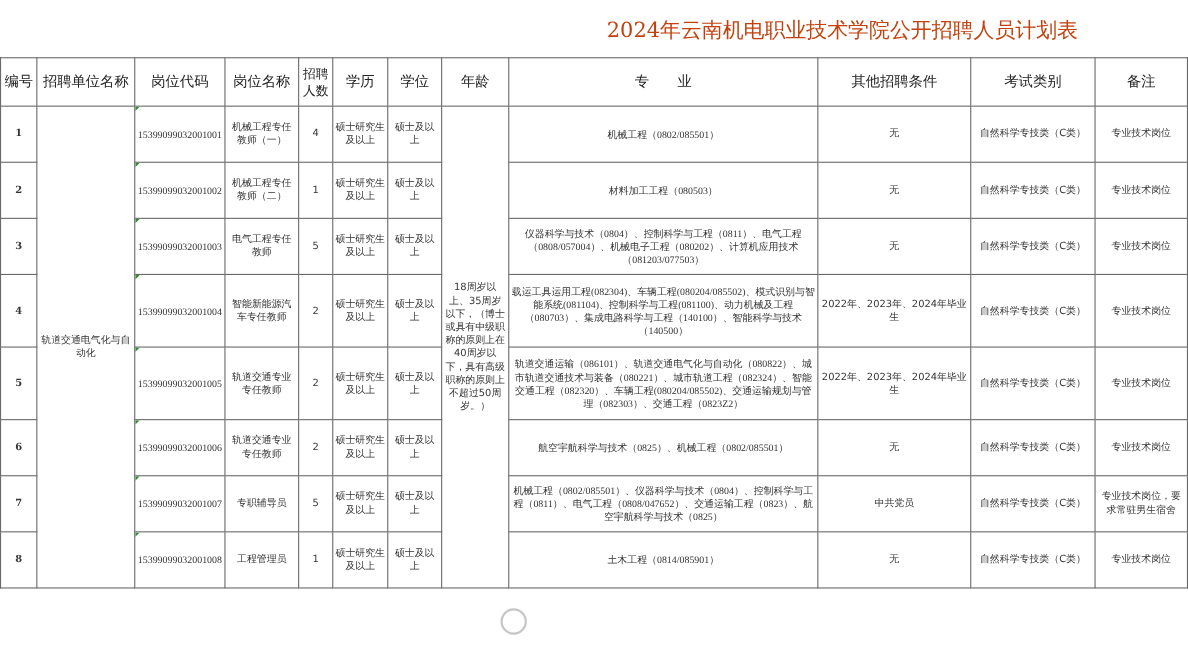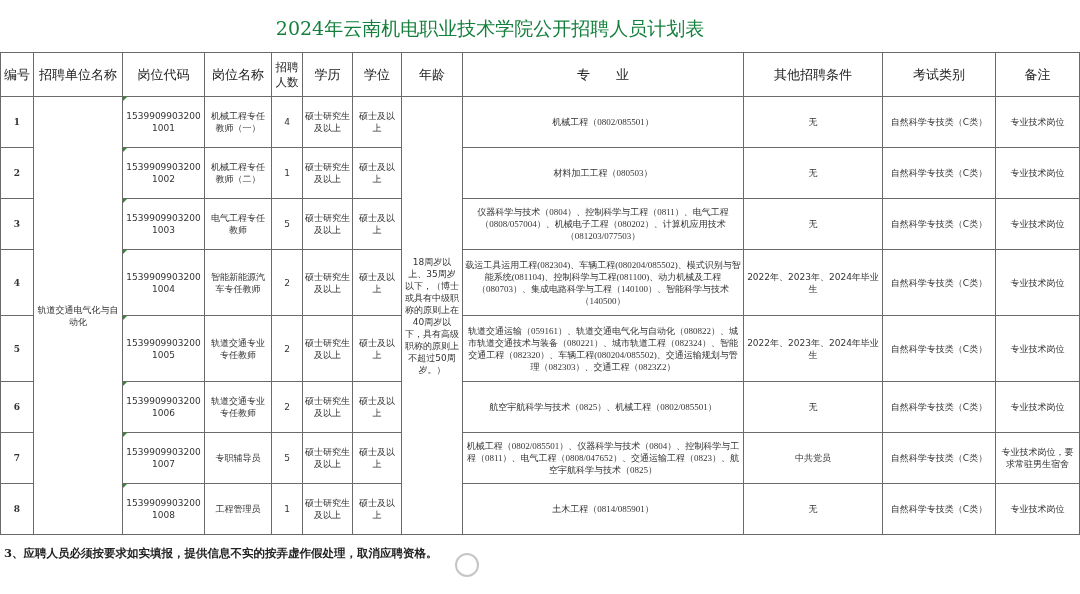--- a/index.html
+++ b/index.html
@@ -1,22 +1,22 @@
 <!DOCTYPE html>
 <html><head>
 <meta charset="utf-8">
 <style>
   html, body { margin: 0; padding: 0; background: #ffffff; }
   body { width: 1080px; height: 594px; overflow: hidden; position: relative; font-family: "DejaVu Sans", sans-serif; color: #222; }
-  .title { position: absolute; left: 0; top: 0; width: 980px; height: 52px; line-height: 56px; text-align: center; font-family: "DejaVu Serif", serif; font-size: 19px; color: #15803d; }
+  .title { position: absolute; left: 0; top: 0; width: 980px; height: 52px; line-height: 56px; text-align: right; font-family: "DejaVu Serif", serif; font-size: 19px; color: #c2410c; }
   table.plan { position: absolute; left: 0; top: 52px; border-collapse: collapse; table-layout: fixed; width: 1079px; }
   table.plan th, table.plan td { border: 1px solid #6a6a6a; padding: 0 2px; text-align: center; vertical-align: middle; font-size: 9px; line-height: 12px; color: #333; overflow: hidden; }
   table.plan th { font-size: 13px; font-weight: normal; color: #222; height: 43px; line-height: 15px; }
   td.num { font-family: "DejaVu Serif", serif; font-weight: bold; font-size: 14px; color: #222; }
-  td.code { text-align: left; font-size: 9px; word-break: break-all; line-height: 13px; padding-left: 3px; position: relative; }
+  td.code { text-align: left; font-size: 9px; word-break: break-all; line-height: 13px; padding-left: 3px; position: relative; font-family: Liberation Serif, serif; }
   td.code::before { content: ""; position: absolute; left: 0; top: 0; border-top: 4px solid #2e8b2e; border-right: 4px solid transparent; }
   td.unit { font-size: 10px; vertical-align: middle; line-height: 13px; }
   td.age { font-size: 9.5px; line-height: 12.5px; padding: 0 3px; }
   td.major { font-size: 9px; line-height: 12px; padding: 0 6px; font-family: Liberation Serif, serif; }
   td.pos { font-size: 10px; line-height: 13px; }
   .notes { position: absolute; left: 4px; top: 545px; font-family: "DejaVu Serif", serif; font-size: 11.5px; font-weight: bold; line-height: 17px; color: #222; white-space: nowrap; }
   .watermark { position: absolute; left: 455px; top: 552px; font-size: 24px; color: rgba(150,150,150,0.55); font-family: "DejaVu Sans", sans-serif; letter-spacing: 1px; }
   .wm-icon { display: inline-block; width: 20px; height: 20px; border: 2px solid rgba(150,150,150,0.55); border-radius: 50%; vertical-align: -3px; margin-right: 2px; }
 </style>
 </head>
@@ -106,21 +106,21 @@
       <td>自然科学专技类（C类）</td>
       <td>专业技术岗位</td>
     </tr>
     <tr style="height:66px">
       <td class="num">5</td>
       <td class="code">15399099032001005</td>
       <td class="pos">轨道交通专业专任教师</td>
       <td>2</td>
       <td class="pos">硕士研究生及以上</td>
       <td class="pos">硕士及以上</td>
-      <td class="major">轨道交通运输（059161）、轨道交通电气化与自动化（080822）、城市轨道交通技术与装备（080221）、城市轨道工程（082324）、智能交通工程（082320）、车辆工程(080204/085502)、交通运输规划与管理（082303）、交通工程（0823Z2）</td>
+      <td class="major">轨道交通运输（086101）、轨道交通电气化与自动化（080822）、城市轨道交通技术与装备（080221）、城市轨道工程（082324）、智能交通工程（082320）、车辆工程(080204/085502)、交通运输规划与管理（082303）、交通工程（0823Z2）</td>
       <td>2022年、2023年、2024年毕业生</td>
       <td>自然科学专技类（C类）</td>
       <td>专业技术岗位</td>
     </tr>
     <tr style="height:51px">
       <td class="num">6</td>
       <td class="code">15399099032001006</td>
       <td class="pos">轨道交通专业专任教师</td>
       <td>2</td>
       <td class="pos">硕士研究生及以上</td>
@@ -151,18 +151,17 @@
       <td class="pos">硕士及以上</td>
       <td class="major">土木工程（0814/085901）</td>
       <td>无</td>
       <td>自然科学专技类（C类）</td>
       <td>专业技术岗位</td>
     </tr>
   </tbody>
 </table>
 
 <div class="notes">
-  <div>3、应聘人员必须按要求如实填报，提供信息不实的按弄虚作假处理，取消应聘资格。</div>
 </div>
 
 <div class="watermark">
   <span class="wm-icon"></span>
 </div>
 
 </body></html>

